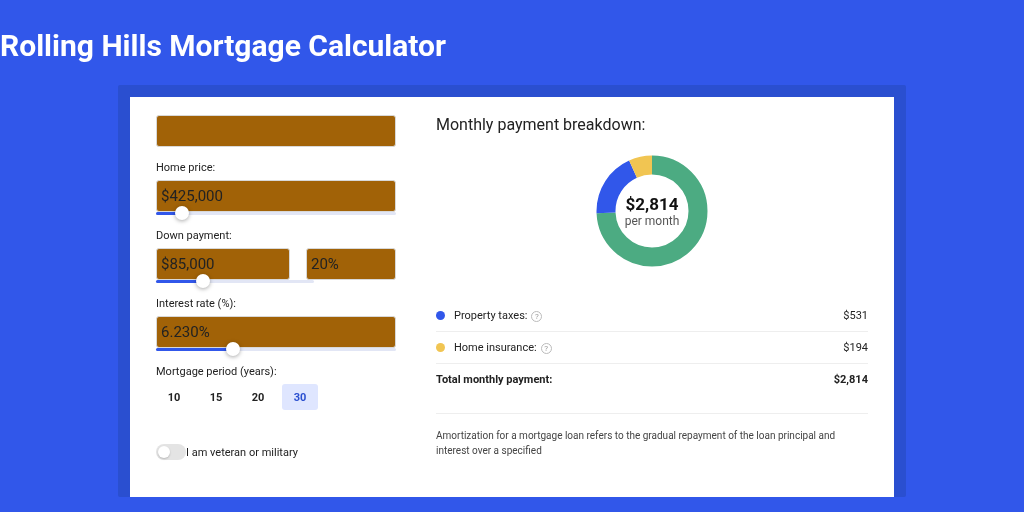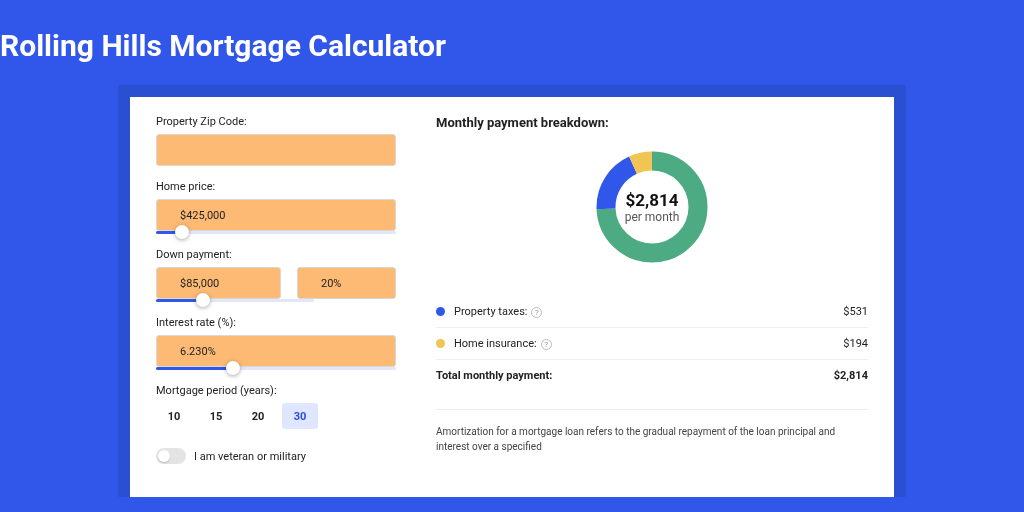--- a/index.html
+++ b/index.html
@@ -3,36 +3,36 @@
 <meta charset="utf-8">
 <style>
 *{box-sizing:border-box;margin:0;padding:0;font-family:-apple-system,BlinkMacSystemFont,"Segoe UI",Roboto,Arial,sans-serif}
 body{background:#3157ea;width:1024px;height:512px;overflow:hidden}
 .page-title{color:#fff;font-size:30px;font-weight:700;text-align:left;padding:28px 0 22px}
 .outer{background:#2a4fd0;margin:0 auto;width:788px;border-radius:2px;padding:12px 12px 0}
 .panel{background:#fff;width:100%;min-height:400px;padding:18px 26px;display:flex;gap:40px}
 .left{width:240px;flex-shrink:0}
 .right{flex:1}
 .field-label{font-size:11px;color:#222;margin-bottom:6px}
-.text-input{width:100%;height:32px;border:1px solid #d8d8d8;border-radius:3px;padding:0 23px;font-size:11px;color:#222;background:#fdba74}
+.text-input{width:100%;height:32px;border:1px solid #d8d8d8;border-radius:3px;padding:0 4px;font-size:15px;color:#222;background:#a16207}
 .field{margin-bottom:14px;position:relative}
 .slider-track{height:3px;background:#e2e6f5;position:relative;margin-top:0;border-radius:2px}
 .slider-fill{height:3px;background:#3157ea;position:absolute;left:0;top:0;border-radius:2px}
 .slider-thumb{width:14px;height:14px;background:#fff;border-radius:50%;box-shadow:0 1px 4px rgba(0,0,0,0.35);position:absolute;top:-6px;transform:translateX(-50%)}
 .row{display:flex;gap:16px}
 .row .text-input.amt{flex:1}
-.row .text-input.pct{width:99px}
+.row .text-input.pct{width:90px}
 .period-row{display:flex;gap:6px;margin-top:6px}
 .period-btn{width:36px;height:26px;border:none;border-radius:3px;font-size:11px;font-weight:700;color:#222;background:transparent;cursor:pointer}
 .period-btn.active{background:#dfe6ff;color:#2a4fd0}
-.toggle-row{display:flex;align-items:center;gap:8px;margin-top:19px}
+.toggle-row{display:flex;align-items:center;margin-top:34px}
 .toggle{width:30px;height:16px;background:#e4e4e4;border-radius:10px;position:relative}
 .toggle-knob{width:12px;height:12px;background:#fff;border-radius:50%;position:absolute;top:2px;left:2px;box-shadow:0 1px 2px rgba(0,0,0,0.2)}
 .toggle-label{font-size:11px;color:#222}
-.section-title{font-size:13px;font-weight:700;color:#222;margin-bottom:12px}
+.section-title{font-size:16px;font-weight:400;color:#222;margin-bottom:12px}
 .chart-wrap{display:flex;justify-content:center;padding:6px 0 18px}
 .donut{position:relative;width:118px;height:118px}
 .donut svg{transform:rotate(-90deg)}
 .donut-center{position:absolute;inset:0;display:flex;flex-direction:column;align-items:center;justify-content:center}
 .donut-value{font-size:17px;font-weight:700;color:#111}
 .donut-sub{font-size:12px;color:#555}
 .legend{margin-top:12px}
 .legend-row{display:flex;align-items:center;padding:9px 0;border-bottom:1px solid #eee}
 .legend-row:last-child{border-bottom:none}
 .dot{width:9px;height:9px;border-radius:50%;margin-right:9px;flex-shrink:0}
@@ -51,21 +51,20 @@
 <body>
 
 <h1 class="page-title">Rolling Hills Mortgage Calculator</h1>
 
 <div class="outer">
   <div class="panel">
 
     <div class="left">
 
       <div class="field">
-        <div class="field-label">Property Zip Code:</div>
         <input class="text-input" value="" style="">
       </div>
 
       <div class="field">
         <div class="field-label">Home price:</div>
         <input class="text-input" value="$425,000" style="">
         <div class="slider-track">
           <div class="slider-fill" style="width:11%"></div>
           <div class="slider-thumb" style="left:11%"></div>
         </div>

